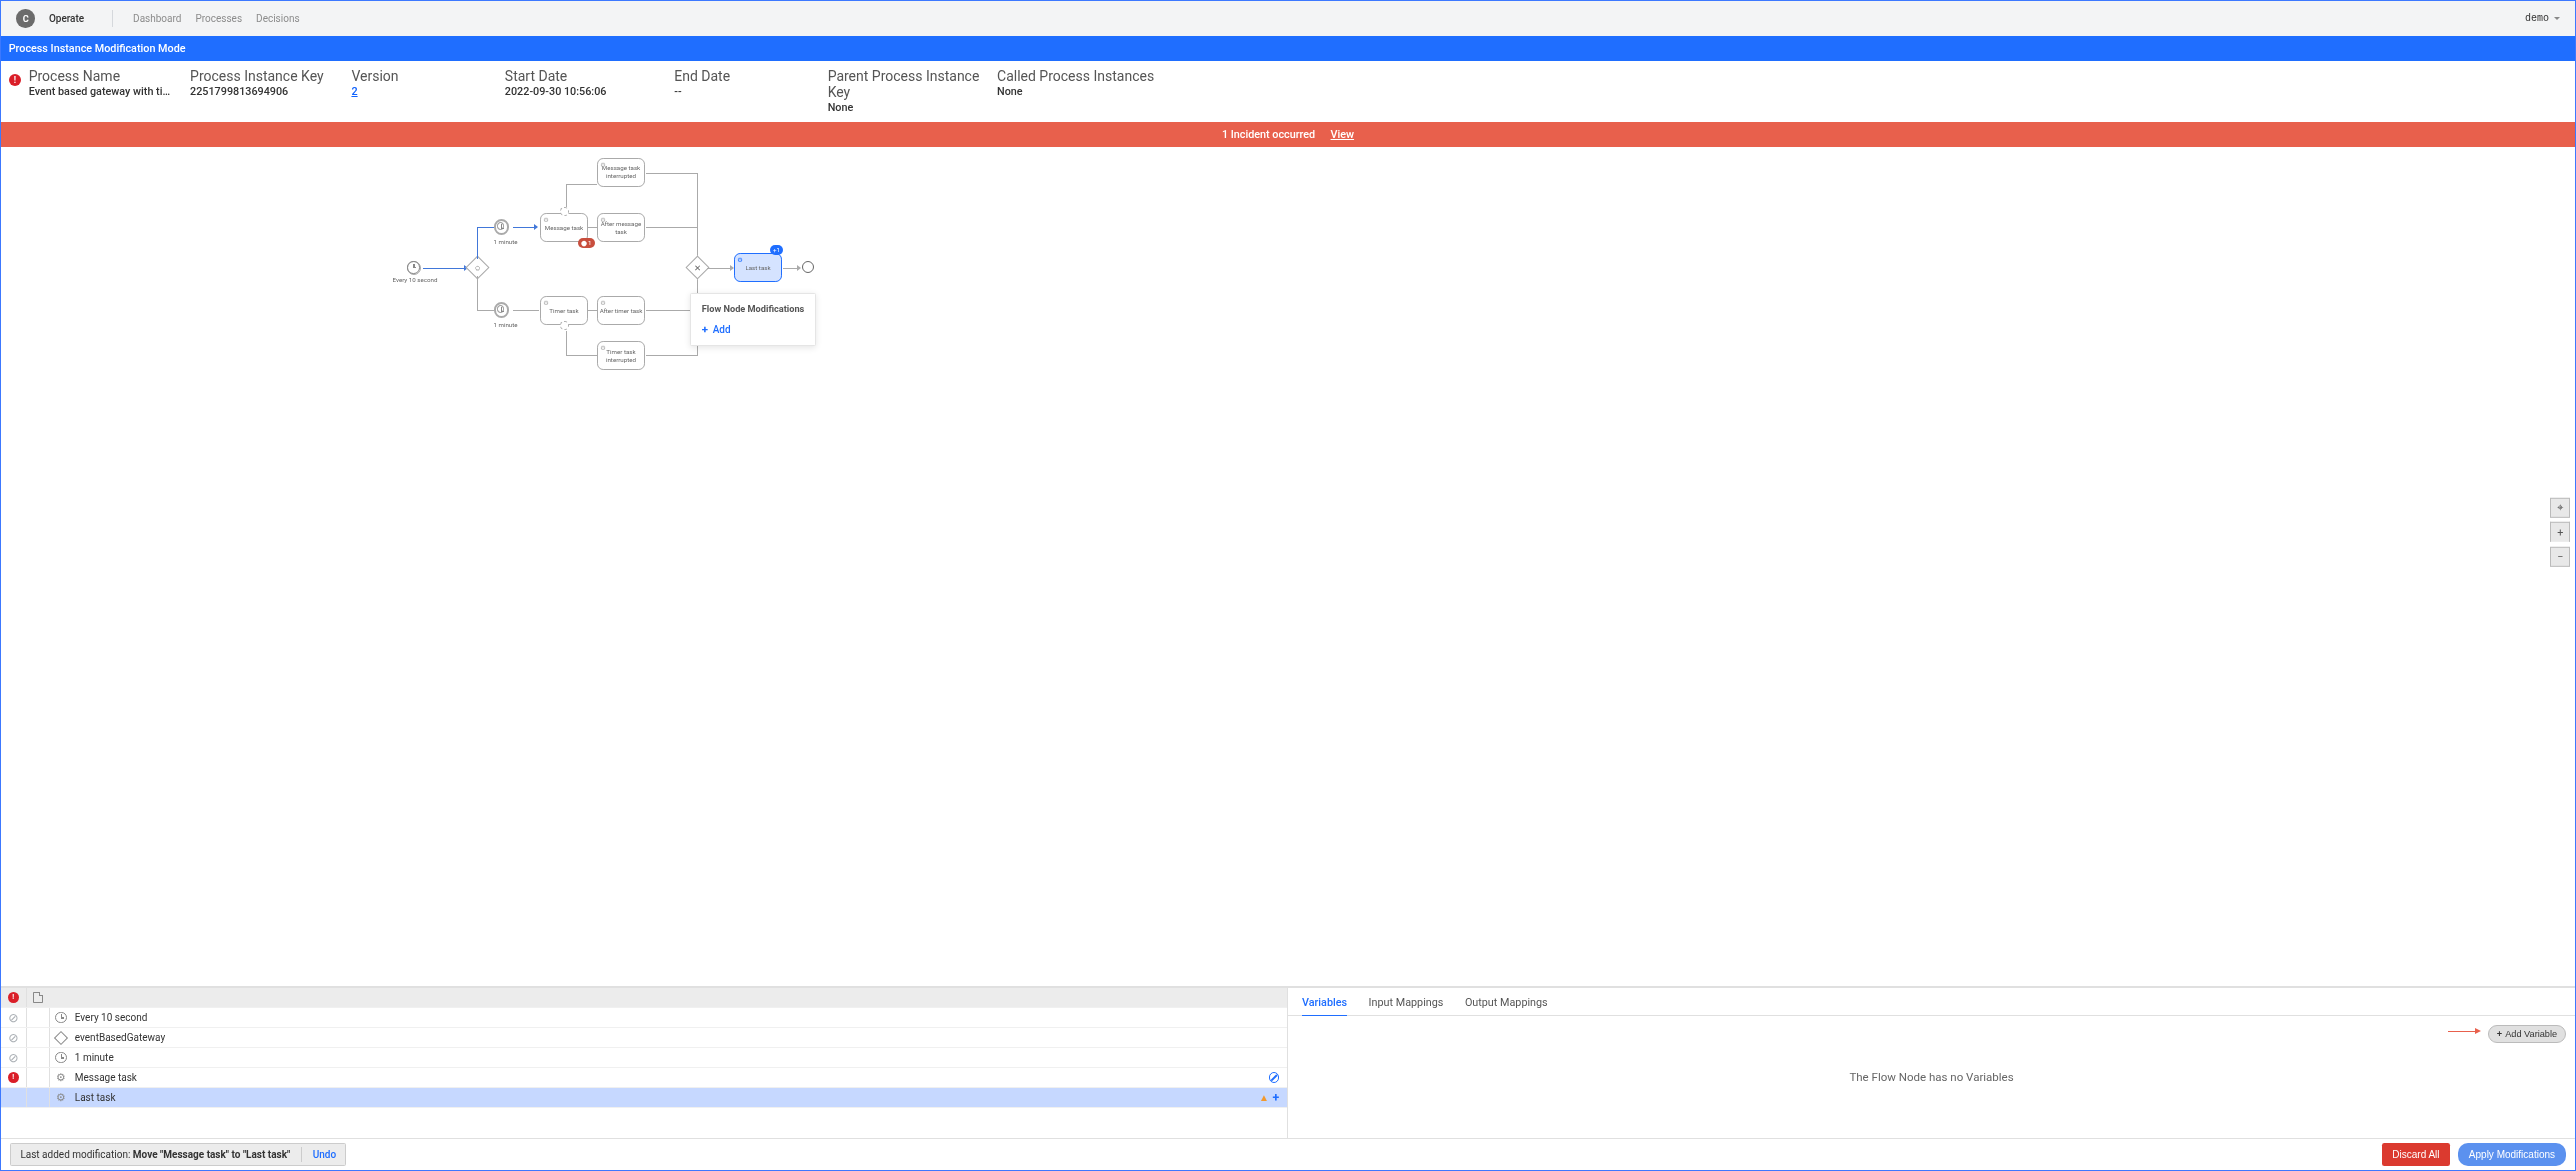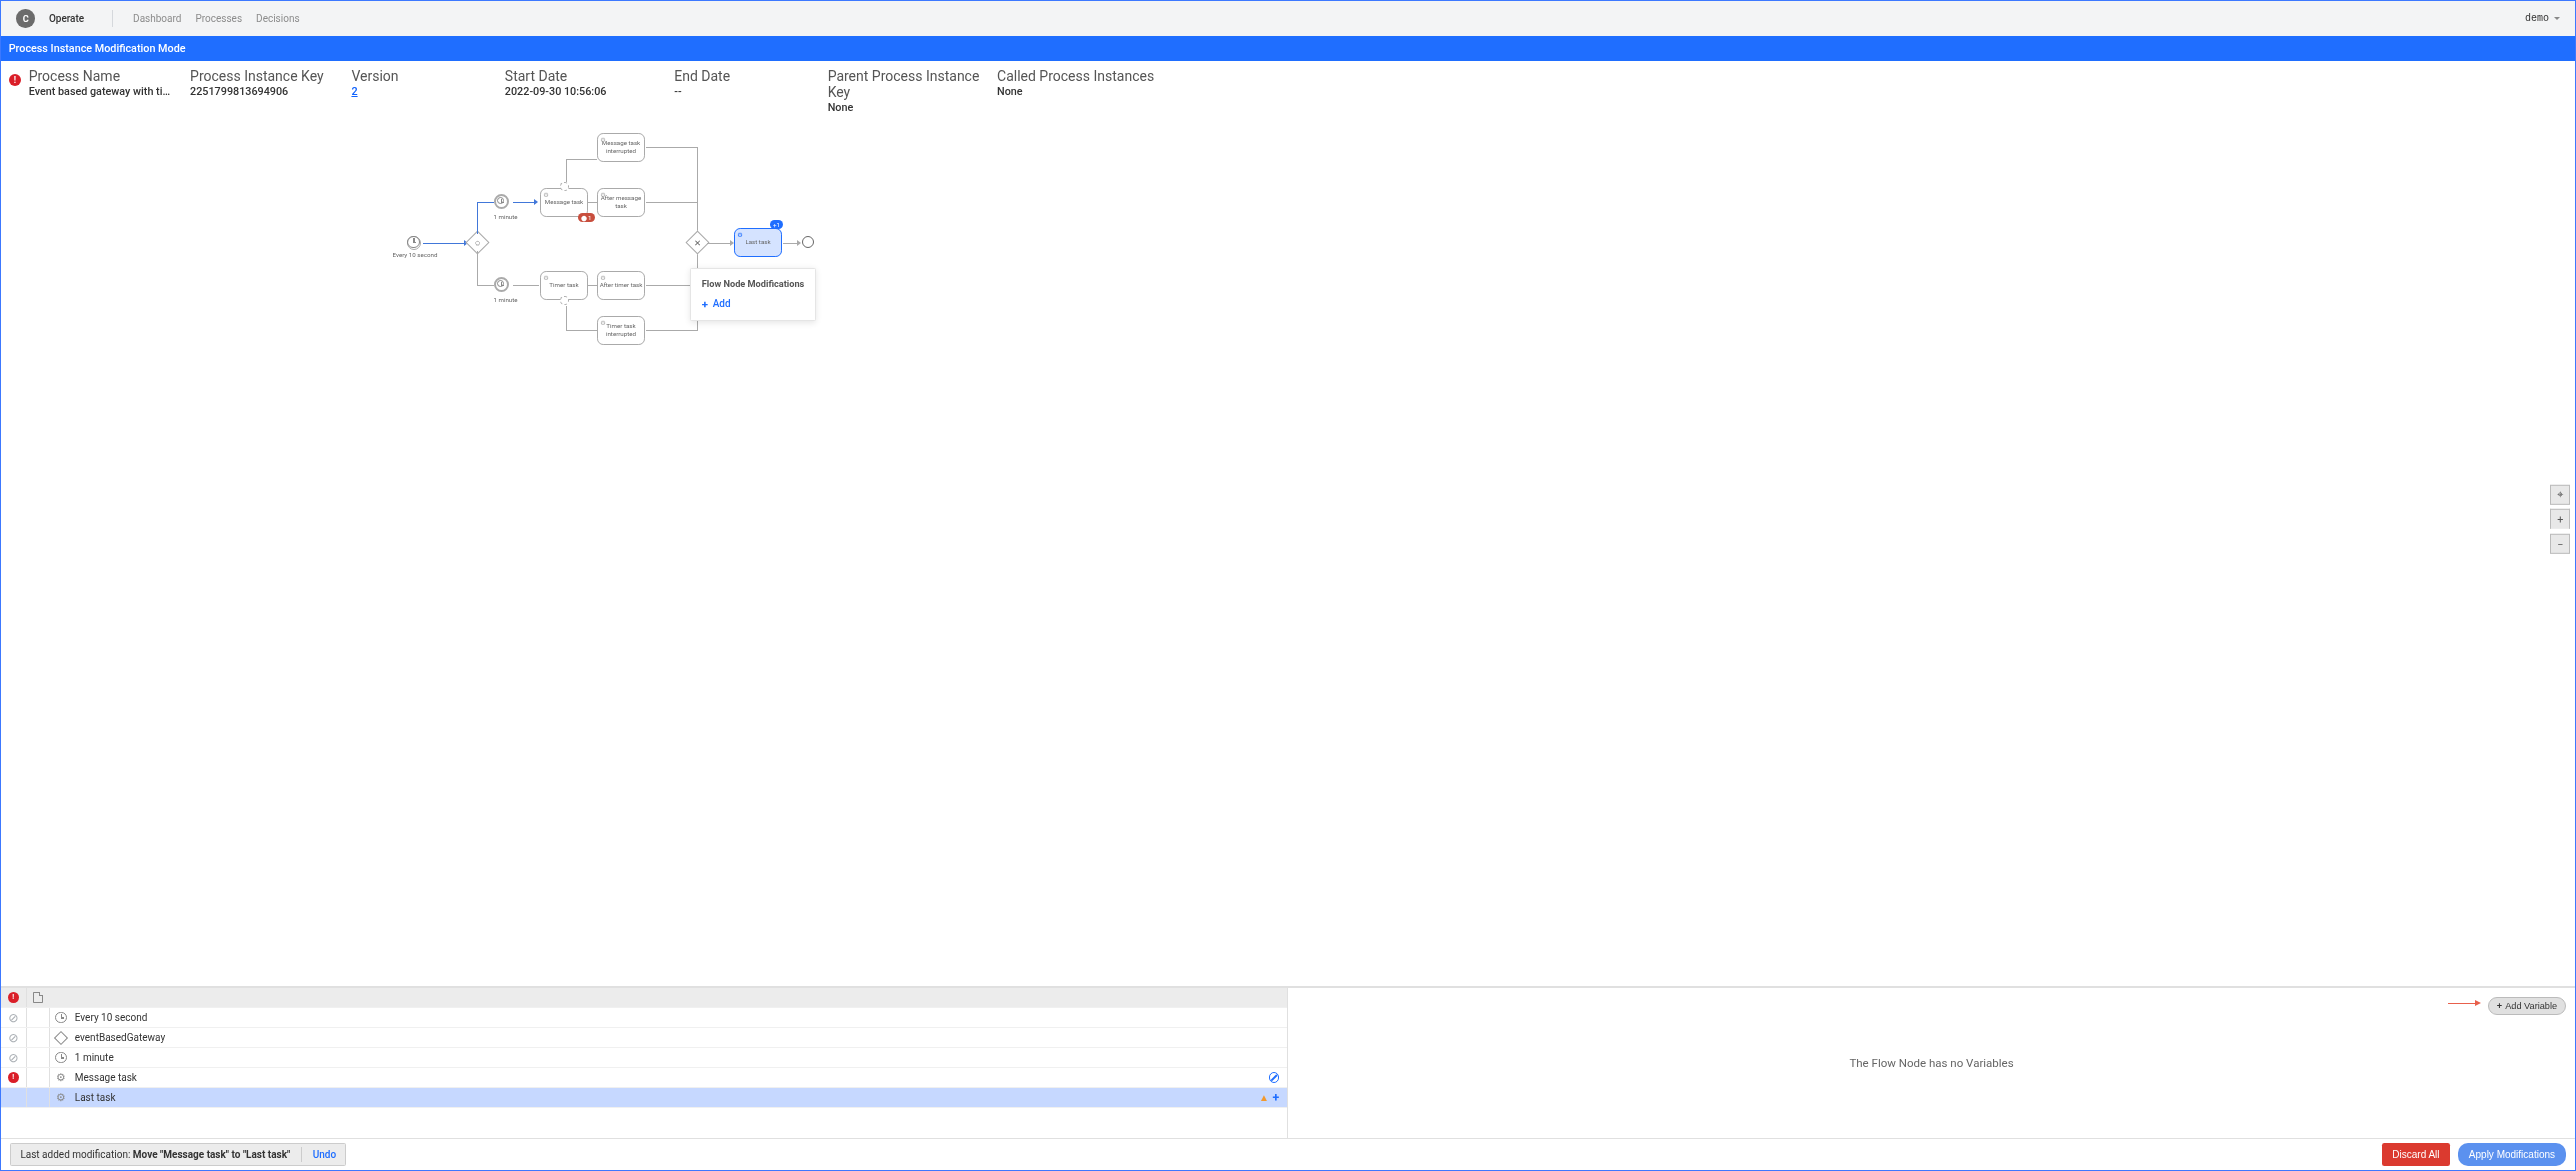--- a/index.html
+++ b/index.html
@@ -167,20 +167,24 @@
         <div class="sc-label">Parent Process Instance Key</div>
         <div class="sc-value">None</div>
       </div>
       <div class="sc sc-wide">
         <div class="sc-label">Called Process Instances</div>
         <div class="sc-value">None</div>
       </div>
     </div>
   </div>
 
+  <div class="incident-banner">
+    <span>1 Incident occurred</span>
+    <a>View</a>
+  </div>
 
   <div class="canvas-wrap">
     <div class="canvas">
 
       <div class="bpmn-circle" style="left:406px; top:114px; width:14px; height:14px;">
         <span class="icon-clock" style="position:absolute; top:-0.8px; left:-0.8px; width:12.3px; height:12.3px; border-width:0.8px;"></span>
       </div>
       <div class="bpmn-label" style="left:389px; top:129px; width:50px;">Every 10 second</div>
 
       <div class="bpmn-line bpmn-line-blue" style="left:422px; top:121px; width:43px; height:1.2px;"></div>
@@ -369,20 +373,25 @@
             <div class="hist-name">Last task</div>
             <div class="hist-actions">
               <span class="icon-warn">▲</span>
               <span class="icon-plus-blue">+</span>
             </div>
           </div>
         </div>
     </div>
 
     <div class="vars">
+      <div class="tabs">
+        <div class="tab tab-active">Variables</div>
+        <div class="tab">Input Mappings</div>
+        <div class="tab">Output Mappings</div>
+      </div>
       <div class="vars-body">
         <div class="red-arrow">
           <div class="red-arrow-line"></div>
             <div class="red-arrow-head"></div>
         </div>
         <button class="add-var-btn">
           <span style="font-weight:bold;">+</span>
           <span>Add Variable</span>
         </button>
         <div class="empty-msg">The Flow Node has no Variables</div>

